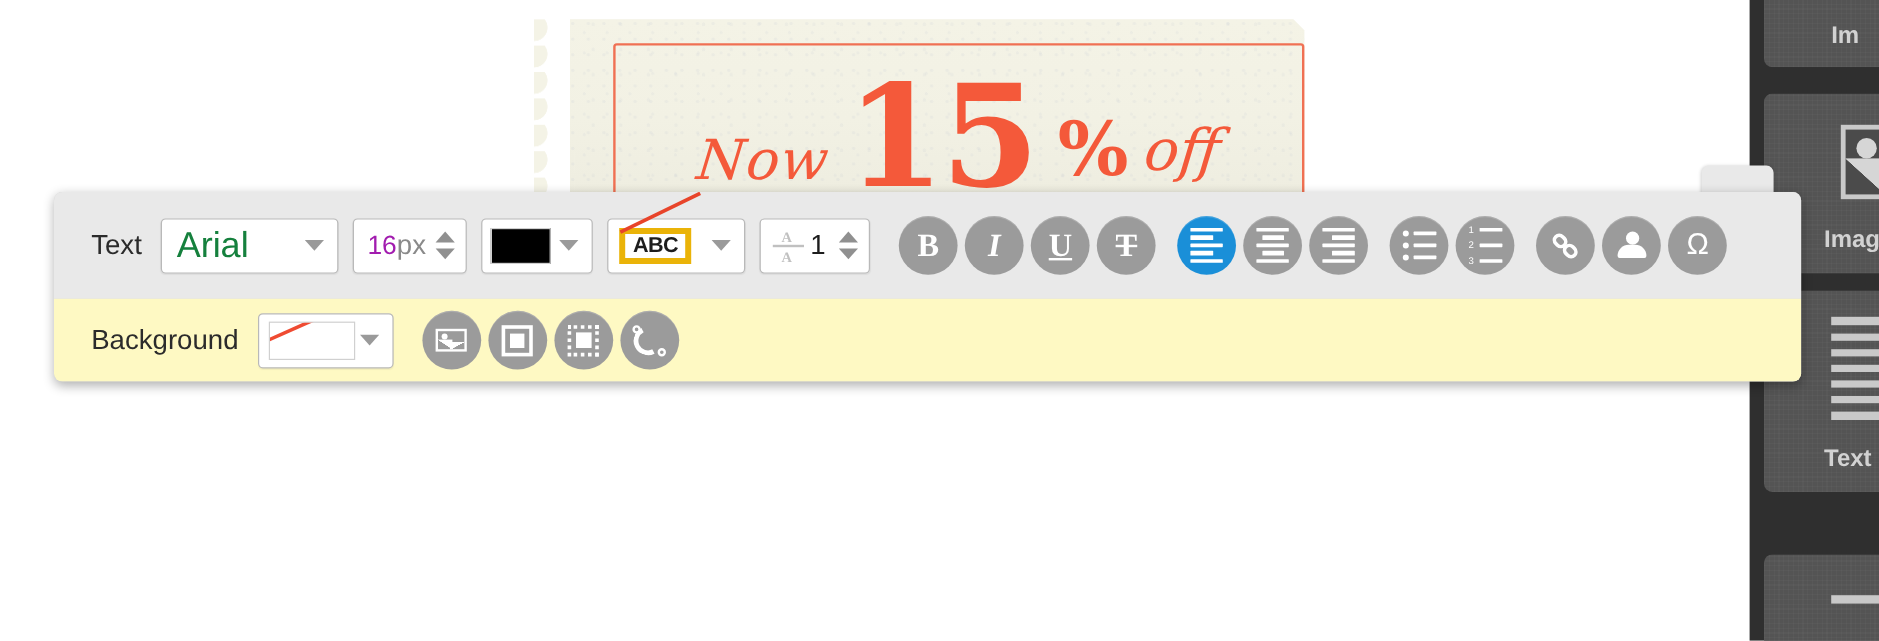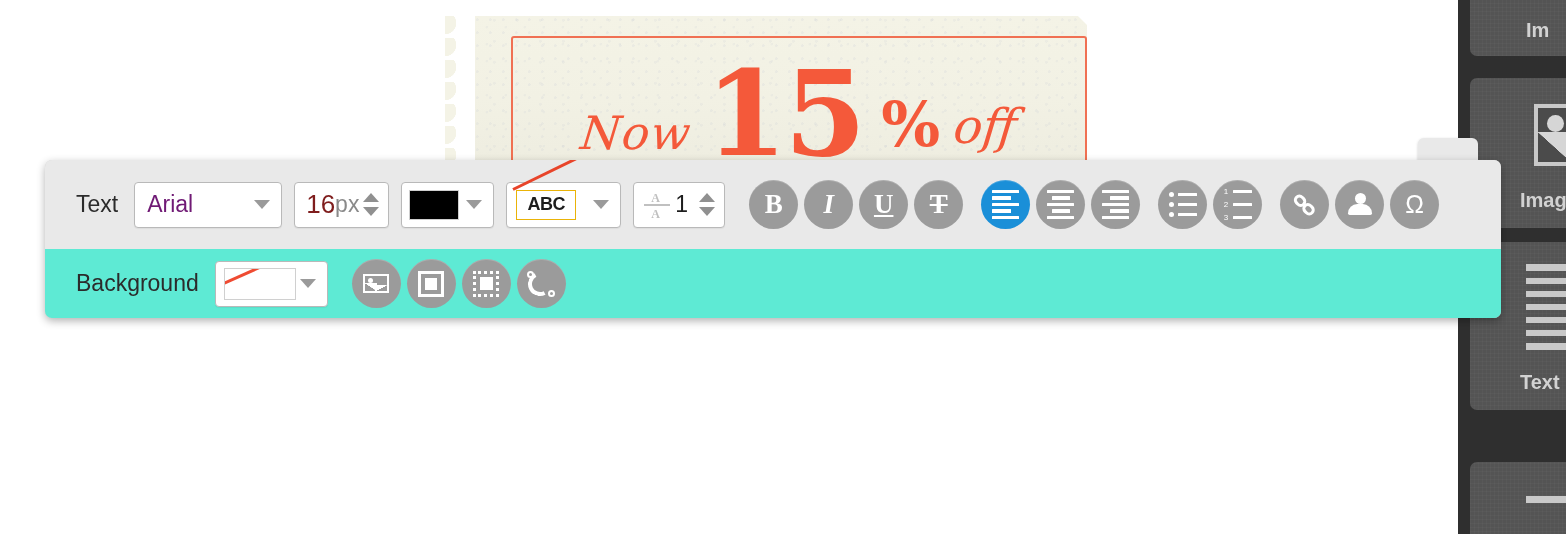--- a/index.html
+++ b/index.html
@@ -163,62 +163,62 @@
     border-radius:7px;
     box-shadow:0 3px 9px rgba(0,0,0,.30);
     overflow:hidden;
     background:#d4d4d4;
   }
   .tb-row {
     display:flex; align-items:center;
     padding-left:31px;
   }
   #tb-row-text { height:89px; background:#e9e9e9; }
-  #tb-row-bg   { height:69px; background:#5eead4; }
+  #tb-row-bg   { height:69px; background:#fef9c3; }
 
   .tb-label {
     font-size:23px; color:#2b2b2b; font-family:"Liberation Sans", sans-serif;
     margin-right:16px; white-space:nowrap;
   }
 
   
   .ctl {
     background:#ffffff; border:1px solid #b9b9b9; border-radius:4px;
     height:46px; display:flex; align-items:center;
     margin-right:12px; position:relative;
     box-shadow:0 1px 1px rgba(0,0,0,.05);
   }
   .ctl-font { width:148px; padding-left:12px; }
-  .ctl-font .val { font-size:23px; color:#701a75; }
+  .ctl-font .val { font-size:30px; color:#15803d; }
   .caret {
     width:0; height:0; border-left:8px solid transparent;
     border-right:8px solid transparent; border-top:9px solid #9a9a9a;
     margin-left:auto; margin-right:11px;
   }
   .ctl-size { width:95px; padding-left:11px; }
-  .ctl-size .num { font-size:26px; color:#7f1d1d; }
+  .ctl-size .num { font-size:22px; color:#a21caf; }
   .ctl-size .unit { font-size:23px; color:#8a8a8a; }
   .spin {
     margin-left:auto; margin-right:9px; display:flex;
     flex-direction:column; gap:5px;
   }
   .spin .up, .spin .dn {
     width:0; height:0; border-left:8px solid transparent;
     border-right:8px solid transparent;
   }
   .spin .up { border-bottom:9px solid #909090; }
   .spin .dn { border-top:9px solid #909090; }
 
   .ctl-color { width:93px; padding-left:7px; }
   .swatch-black {
     width:50px; height:30px; background:#000000; border:1px solid #cfcfcf;
   }
   .ctl-spell { width:115px; padding-left:9px; }
   .abc-box {
-    width:60px; height:30px; border:1px solid #eab308; position:relative;
+    width:60px; height:30px; border:5px solid #eab308; position:relative;
     display:flex; align-items:center; justify-content:center;
     font-size:18px; font-weight:bold; color:#1d1d1d;
     font-family:"Liberation Sans", sans-serif; letter-spacing:-.5px;
   }
   .abc-box .slash {
     position:absolute; left:-4px; top:-3px; width:74px; height:3px;
     background:#e8442a; transform:rotate(-26deg); transform-origin:left center;
   }
   .ctl-lh { width:92px; padding-left:10px; }
   .lh-icon {

